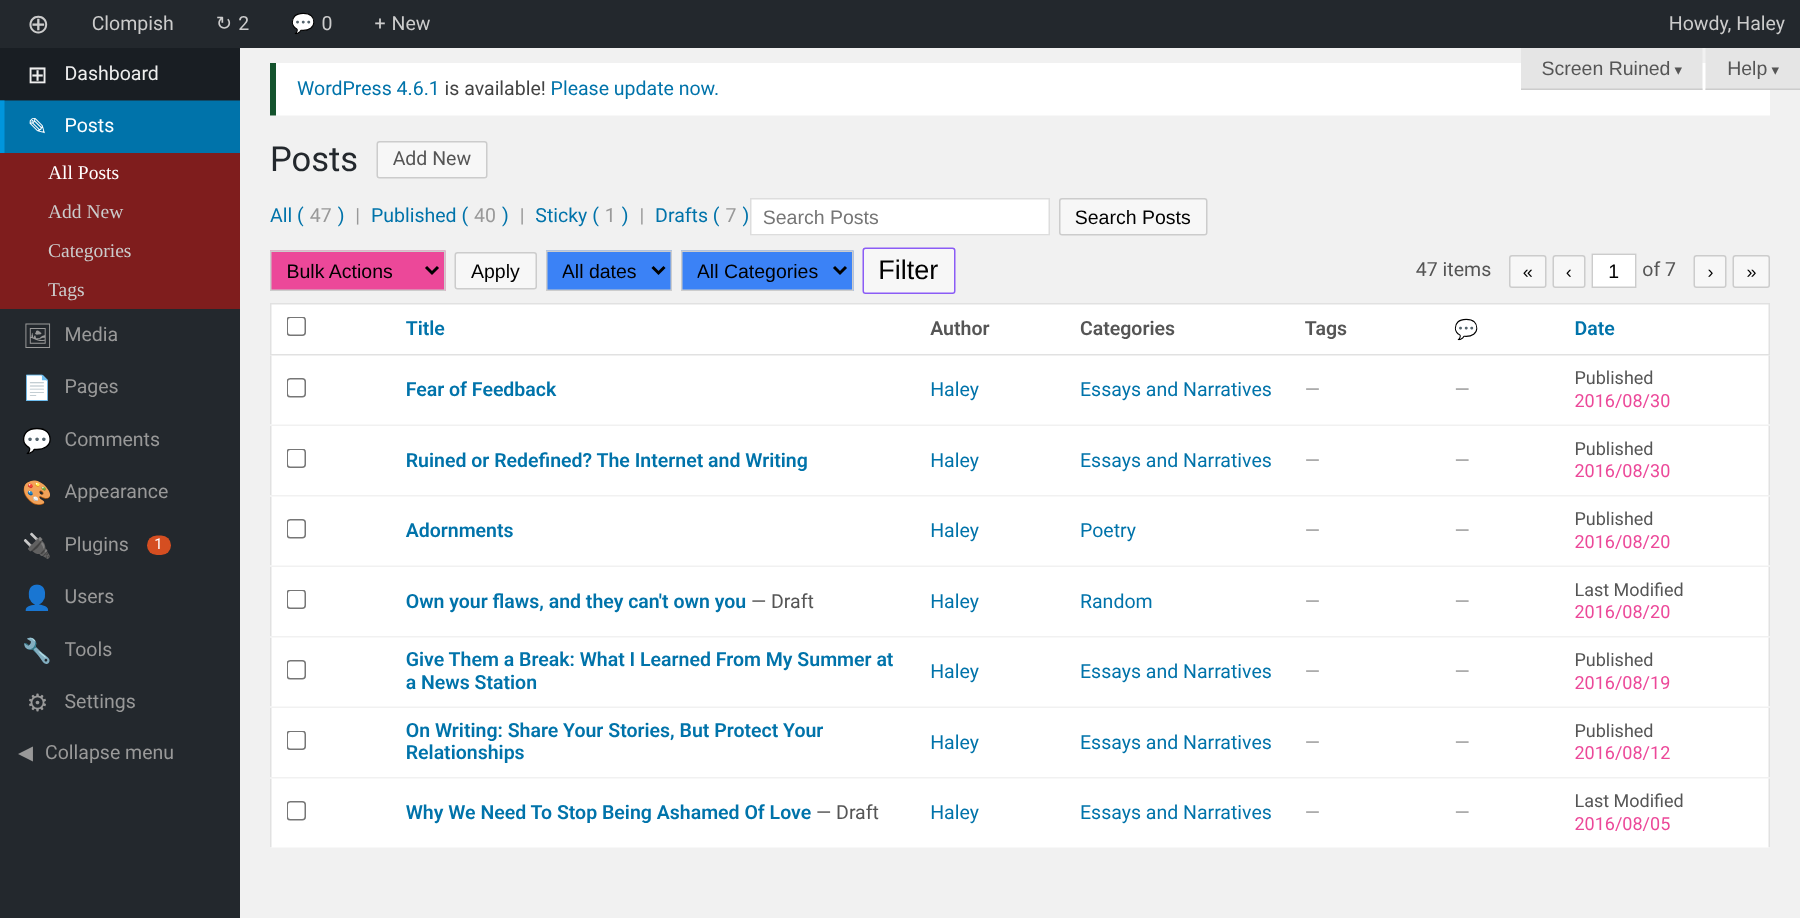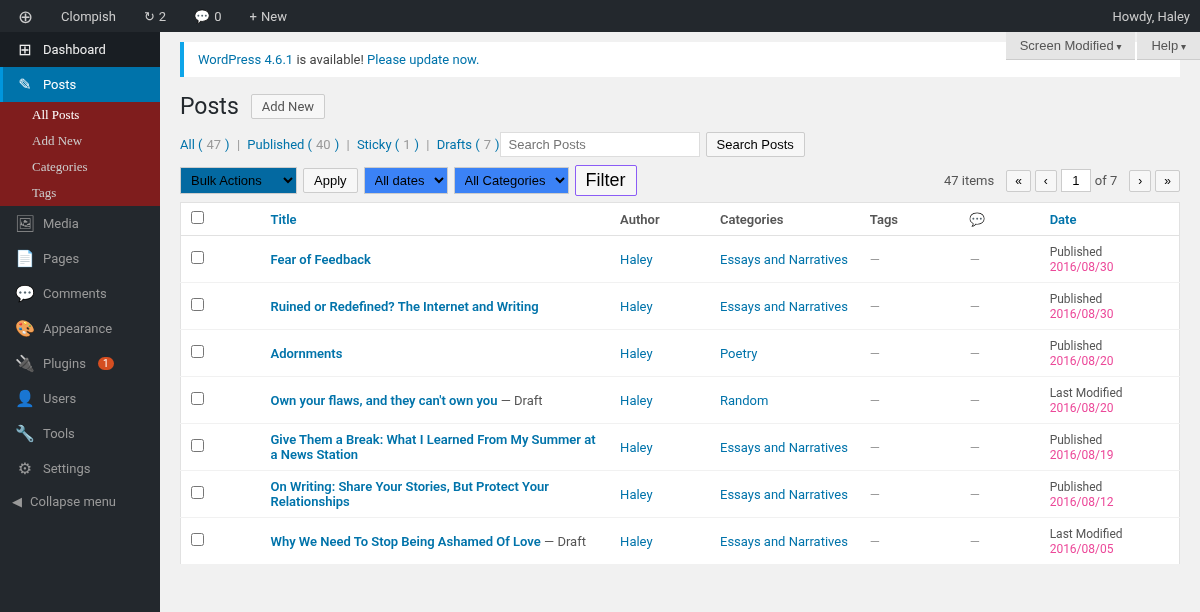--- a/index.html
+++ b/index.html
@@ -57,21 +57,21 @@
     #wpcontent {
       flex: 1;
       padding: 0;
       background: #f1f1f1;
     }
     .wrap { padding: 10px 20px 20px 20px; }
 
     
     .notice {
       background: #fff;
-      border-left: 4px solid #0ea5e9;
+      border-left: 4px solid #14532d;
       padding: 10px 14px;
       margin-bottom: 16px;
       font-size: 13px;
     }
     .notice a { color: #0073aa; text-decoration: none; }
 
     
     .page-header { display: flex; align-items: center; gap: 12px; margin-bottom: 12px; }
     .page-title { font-size: 23px; font-weight: 400; color: #23282d; }
     .add-new-btn {
@@ -106,21 +106,21 @@
       cursor: pointer;
       border-radius: 2px;
     }
 
     
     .table-controls { display: flex; align-items: center; gap: 6px; margin-bottom: 6px; }
     .bulk-select {
       border: 1px solid #ccc;
       padding: 4px 6px;
       font-size: 13px;
-      background: #0369a1;
+      background: #ec4899;
       cursor: pointer;
     }
     .apply-btn {
       background: #f7f7f7;
       border: 1px solid #ccc;
       padding: 4px 10px;
       font-size: 13px;
       cursor: pointer;
       border-radius: 2px;
     }
@@ -243,21 +243,21 @@
       <span>+</span>
       <span>New</span>
     </div>
   </div>
   <div class="bar-right">
     <span class="howdy">Howdy, Haley</span>
   </div>
 </div>
 
 <div class="screen-meta-bar">
-  <button class="screen-meta-btn">Screen Modified</button>
+  <button class="screen-meta-btn">Screen Ruined</button>
   <button class="screen-meta-btn">Help</button>
 </div>
 
 <div class="wp-layout">
 
   <div id="adminmenuwrap">
     <div class="menu-item current-parent">
       <span class="menu-icon">⊞</span>
       <span>Dashboard</span>
     </div>

